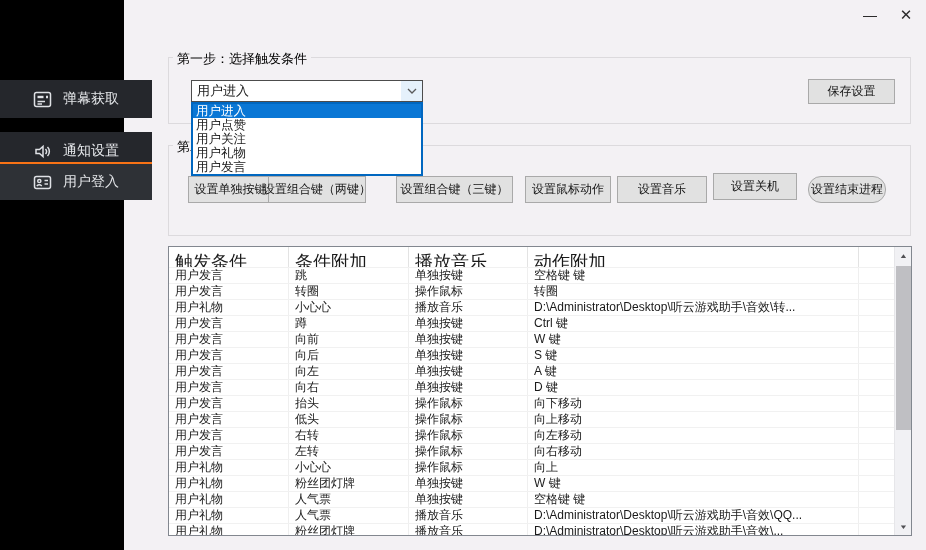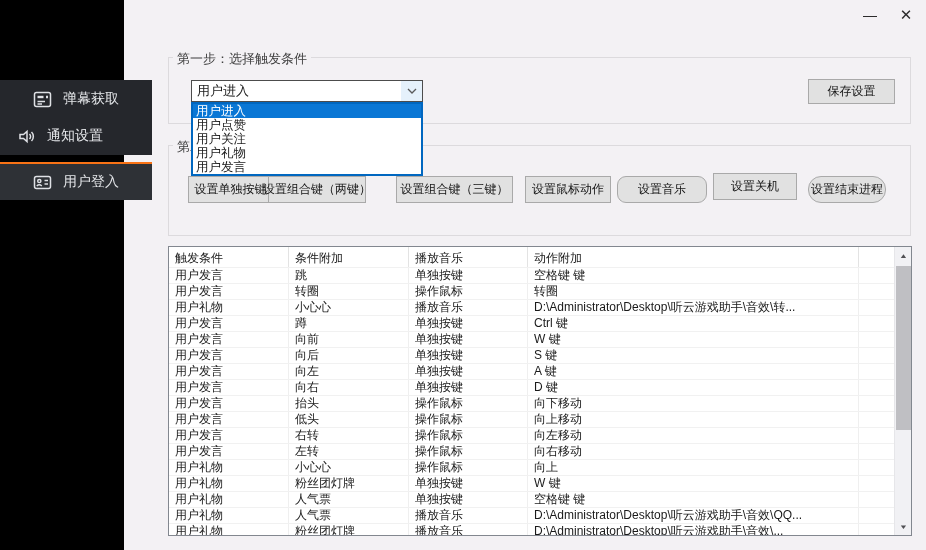--- a/index.html
+++ b/index.html
@@ -19,41 +19,41 @@
   }
   .side-item {
     position: absolute; left: 0; width: 152px; height: 38px;
     background: #25272c;
     display: flex; align-items: center; gap: 11px;
     padding-left: 32px;
     color: #e4e6e9; font-size: 14px;
     cursor: pointer;
   }
   .side-item.i1 { top: 80px; }
-  .side-item.i2 { top: 117px; padding-left: 16px; }
+  .side-item.i2 { top: 132px; }
   .side-item.i3 { top: 162px; background: #2e3136; border-top: 2px solid #f97316; }
   .side-icon { width: 20px; height: 20px; display: inline-flex; align-items: center; justify-content: center; }
   .side-icon svg { stroke: #dfe1e5; fill: none; stroke-width: 1.5; }
 
   
   .win-btn {
     position: absolute; top: 2px; width: 28px; height: 26px;
     display: flex; align-items: center; justify-content: center;
     color: #2b2b2b; cursor: pointer; user-select: none;
   }
   .win-min { right: 42px; font-size: 14px; }
   .win-close { right: 6px; font-size: 15px; }
 
   
   .groupbox { position: absolute; border: 1px solid #dcdadd; background: transparent; }
   .gb1 { left: 168px; top: 57px; width: 743px; height: 67px; }
   .gb2 { left: 168px; top: 145px; width: 743px; height: 91px; }
   .gb-label {
     position: absolute; background: #f3f1f4; padding: 0 4px;
-    font-size: 13px; color: #404040; white-space: nowrap;
+    font-size: 13px; color: #000000; white-space: nowrap;
   }
   .gb1-label { left: 173px; top: 50px; }
   .gb2-label { left: 173px; top: 138px; z-index: 1; }
 
   
   .combo {
     position: absolute; left: 191px; top: 80px; width: 232px; height: 22px;
     background: #fff; border: 1px solid #4c4c4c;
     display: flex; align-items: center;
     font-size: 13px; cursor: pointer; z-index: 5;
@@ -83,33 +83,33 @@
     background: #e1e1e1; border: 1px solid #a9a9a9;
     font-size: 12px; color: #141414;
     display: flex; align-items: center; justify-content: center;
     white-space: nowrap; cursor: pointer;
   }
   .btn-save { left: 808px; top: 79px; width: 87px; height: 25px; }
   .b1 { left: 188px; top: 176px; width: 85px; }
   .b2 { left: 268px; top: 176px; width: 98px; }
   .b3 { left: 396px; top: 176px; width: 117px; }
   .b4 { left: 525px; top: 176px; width: 86px; }
-  .b5 { left: 617px; top: 176px; width: 90px; border-radius: 9px; }
+  .b5 { left: 617px; top: 176px; width: 90px; }
   .b6 { left: 713px; top: 173px; width: 84px; }
   .b7 { left: 808px; top: 176px; width: 78px; border-radius: 13px; }
 
   
   .table {
     position: absolute; left: 168px; top: 246px; width: 744px; height: 290px;
     background: #fff; border: 1px solid #82878f; overflow: hidden;
   }
   .t-inner { position: absolute; left: 0; top: 0; right: 17px; bottom: 0; overflow: hidden; }
   .t-header { display: flex; height: 20px; }
   .th {
-    font-size: 12px; padding: 3px 0 0 6px;
+    font-size: 18px; padding: 3px 0 0 6px;
     border-right: 1px solid #e3e3e3; white-space: nowrap; overflow: hidden;
   }
   .tr { display: flex; height: 16px; border-top: 1px solid #f1f1f1; }
   .td {
     font-size: 12px; line-height: 15px; padding-left: 6px;
     border-right: 1px solid #efefef; white-space: nowrap; overflow: hidden;
   }
   .c0 { width: 120px; } .c1 { width: 120px; } .c2 { width: 119px; }
   .c3 { width: 331px; } .c4 { flex: 1; border-right: none; }
 

